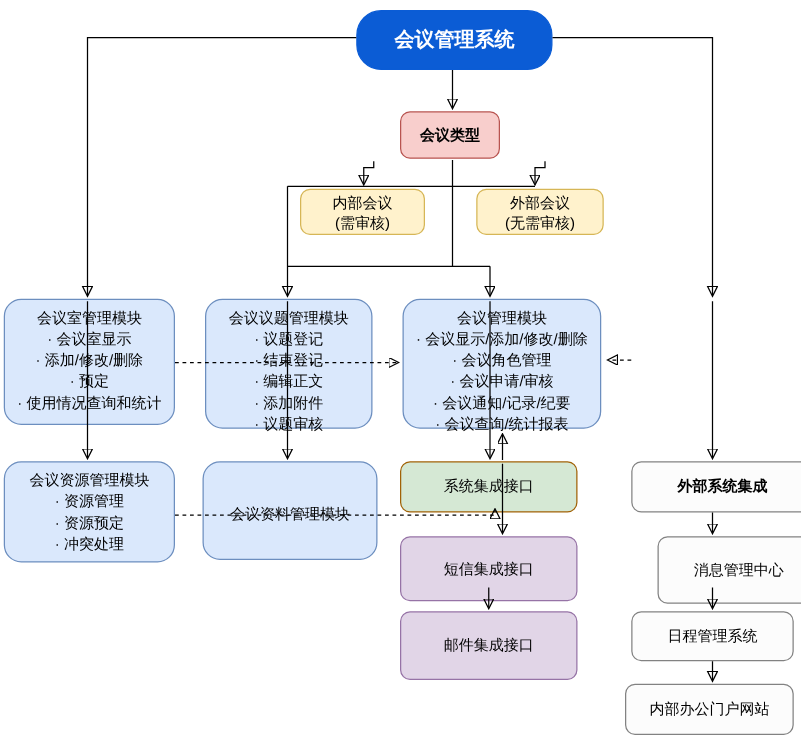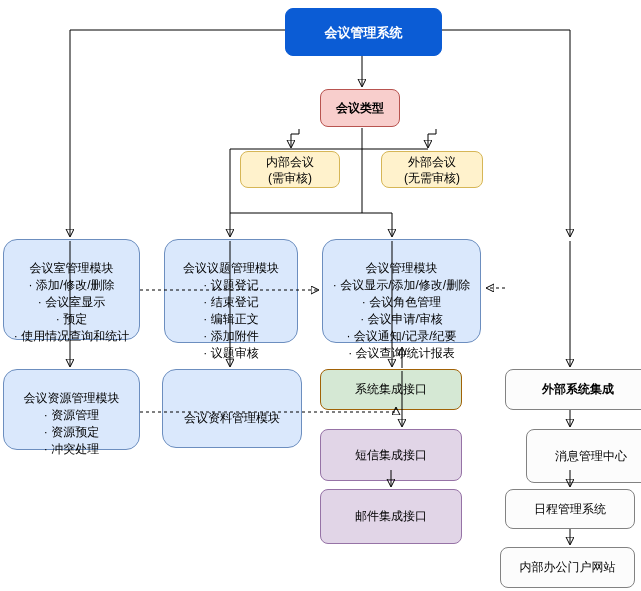--- a/index.html
+++ b/index.html
@@ -3,24 +3,24 @@
 <meta charset="utf-8">
 <style>
   html,body{margin:0;padding:0;background:#fff;}
   #canvas{
     position:relative;width:641px;height:591px;background:#ffffff;overflow:hidden;
     font-family:"Liberation Sans","DejaVu Sans",sans-serif;color:#000;
   }
   .node{position:absolute;box-sizing:border-box;font-size:12px;line-height:17px;text-align:center;}
   .center{display:flex;align-items:center;justify-content:center;}
   
-  .blue-main{background:#0b5cd5;border:1px solid #0b5cd5;border-radius:8px;color:#fff;font-weight:bold;font-size:13px;}
+  .blue-main{background:#0b5cd5;border:1px solid #0b5cd5;border-radius:20px;color:#fff;font-weight:bold;font-size:16px;}
   .pink{background:#f8cecc;border:1px solid #b85450;border-radius:8px;font-weight:bold;justify-content:center;}
   .yellow{background:#fff2cc;border:1px solid #d6b656;border-radius:8px;}
-  .module{background:#dae8fc;border:1px solid #6c8ebf;border-radius:14px;padding-top:20px;}
+  .module{background:#dae8fc;border:1px solid #6c8ebf;border-radius:14px;padding-top:6px;}
   .green{background:#d5e8d4;border:1px solid #a16207;border-radius:8px;font-weight:normal;}
   .purple{background:#e1d5e7;border:1px solid #9673a6;border-radius:8px;}
   .white{background:#fcfcfc;border:1px solid #828282;border-radius:8px;}
   .bold{font-weight:bold;}
   .bullets{list-style:none;margin:0;padding:0;}
   .bullets li{white-space:nowrap;}
   .bullets li::before{content:"· ";}
   #material .lbl{white-space:nowrap;}
   
   #main     {left:285px;top:8px;  width:157px;height:48px;}
@@ -68,22 +68,22 @@
   <div class="node yellow center" id="external">
     <span>
       <span>外部会议</span><br>
       <span>(无需审核)</span>
     </span>
   </div>
 
   <div class="node module" id="room">
     <div>会议室管理模块</div>
     <ul class="bullets">
+      <li>会议室显示</li>
       <li>添加/修改/删除</li>
-      <li>会议室显示</li>
       <li>预定</li>
       <li>使用情况查询和统计</li>
     </ul>
   </div>
 
   <div class="node module" id="topic">
     <div>会议议题管理模块</div>
     <ul class="bullets">
       <li>议题登记</li>
       <li>结束登记</li>

